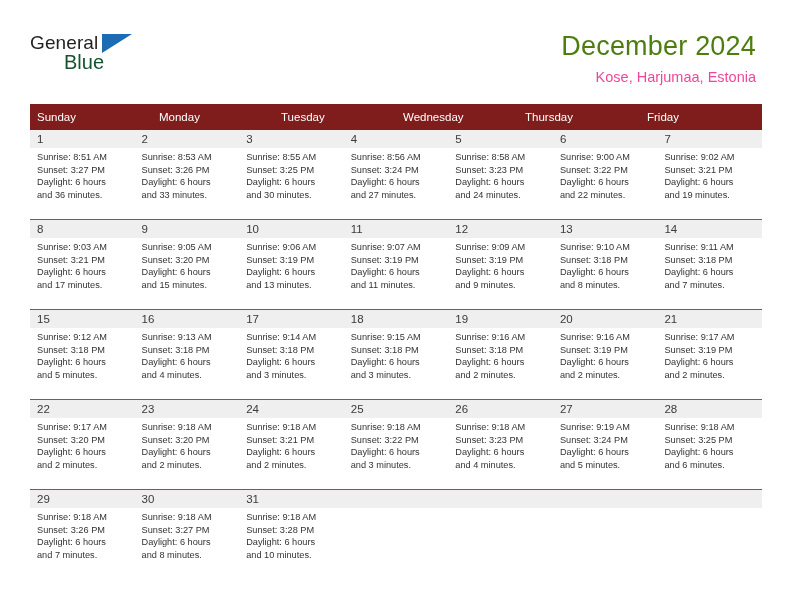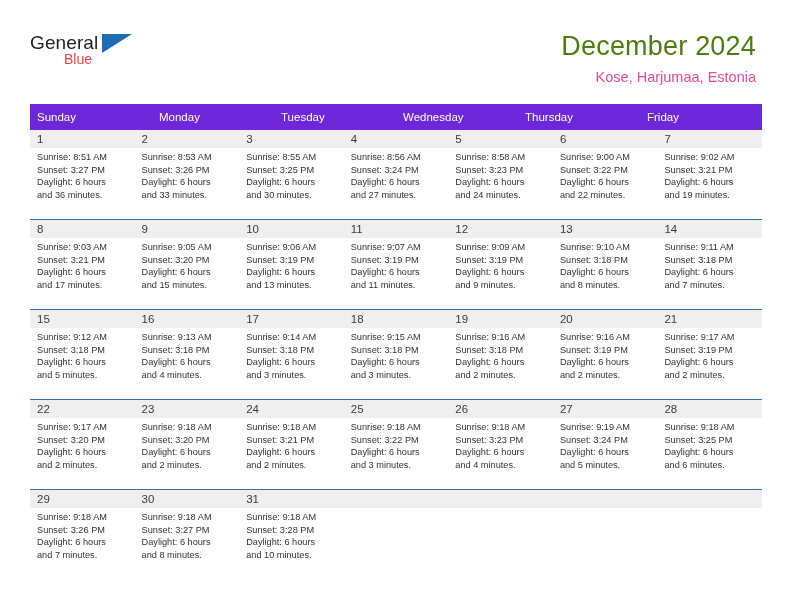--- a/index.html
+++ b/index.html
@@ -54,22 +54,22 @@
     top: 4px;
     width: 0;
     height: 0;
     border-left: 30px solid #1b6bb5;
     border-bottom: 19px solid transparent;
   }
   .logo-blue {
     position: absolute;
     left: 34px;
     top: 21px;
-    font-size: 14px;
-    color: #ef4444;
+    font-size: 20px;
+    color: #14532d;
     font-family: "Liberation Sans", sans-serif;
   }
 
   .titles {
     text-align: right;
     flex: 1 1 auto;
     padding-right: 2px;
   }
   .title-main {
     font-size: 27px;
@@ -88,21 +88,21 @@
   
   .calendar {
     position: absolute;
     left: 30px;
     top: 104px;
     width: 732px;
   }
 
   .weekday-row {
     display: flex;
-    background: #6d28d9;
+    background: #7f1d1d;
   }
   .weekday-cell {
     flex: 1 1 0;
     box-sizing: border-box;
     color: #ffffff;
     font-size: 11.5px;
     padding: 6px 0 6px 7px;
     line-height: 14px;
   }
 

